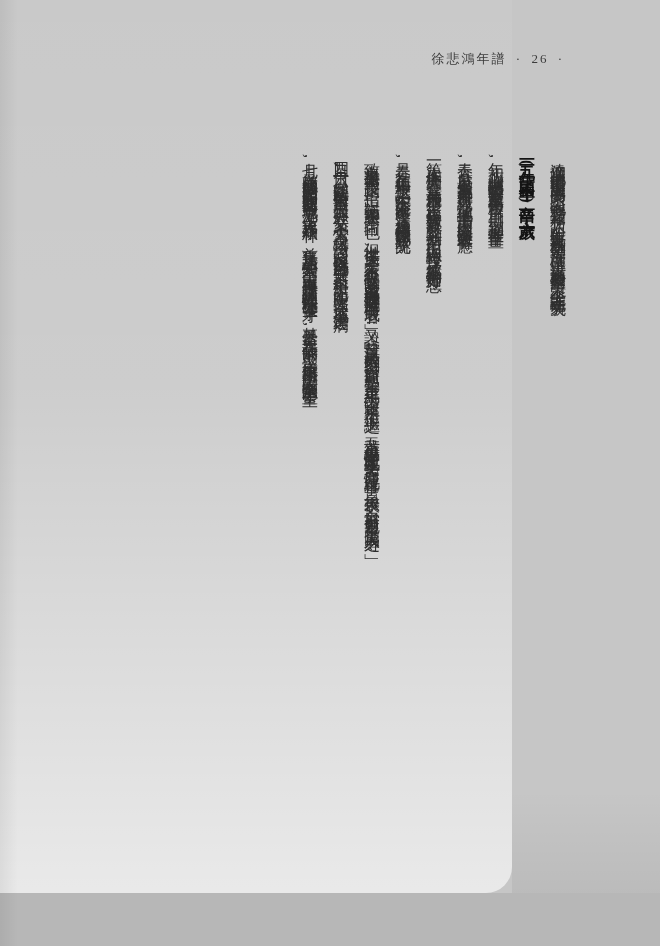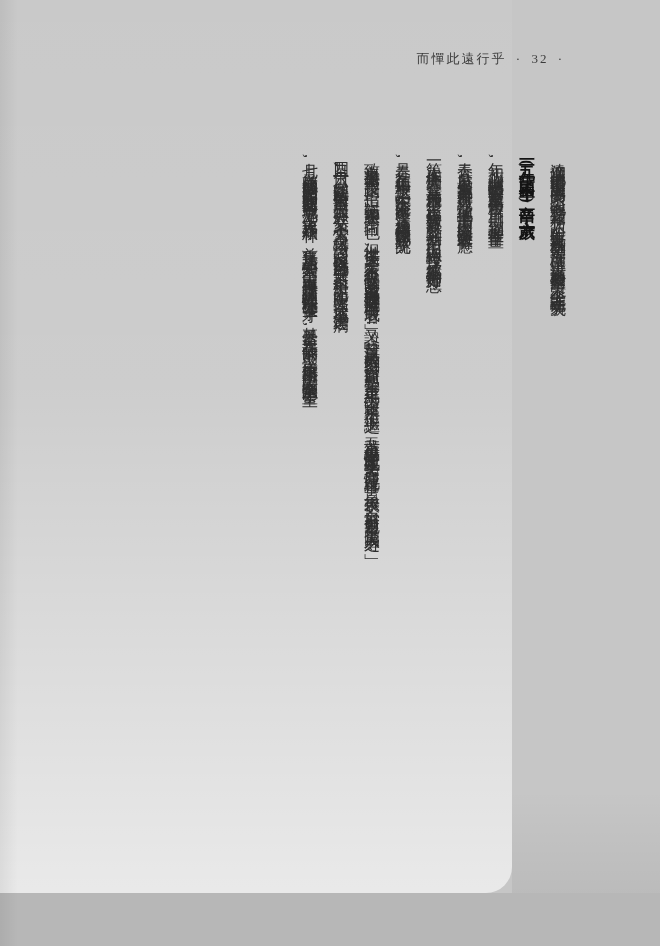--- a/index.html
+++ b/index.html
@@ -92,23 +92,23 @@
 </style>
 </head>
 <body>
 
 <div class="bright-region"></div>
 <div class="bottom-band"></div>
 <div class="corner-shade"></div>
 <div class="left-edge-shade"></div>
 
 <div class="page-header">
-  <span>而憚此遠行乎</span>
+  <span>徐悲鴻年譜</span>
   <span class="dot">·</span>
-  <span>32</span>
+  <span>26</span>
   <span class="dot">·</span>
 </div>
 
 <div class="vtext">
   <p>達仰還叫他的素描提出更高的要求,叫他「務實」和「務大」,即作畫要盡精刻微,高度準確;素描必須從整體出發,不能「謹毛而失貌」。</p>
   <p class="year-heading">一九二一年(民國十年　辛酉)二十六歲</p>
   <p>年初,繼續就讀於巴黎國立最高美術學校,星期日,到達仰畫室作畫。</p>
   <p>春天,爲歷史畫名家弗拉孟所賞識,並讓他學油畫,因經濟困難未敢答應。</p>
   <p>第一次作油畫人體,甚爲弗拉孟稱譽,後在學校競賽數次,雖名列前茅,但因練習較少,成績並不夠十分理想。</p>
   <p>是春,在美術學校應試,中午不能外出進午餐,連續幾周僅以麵包冷水充飢。</p>

